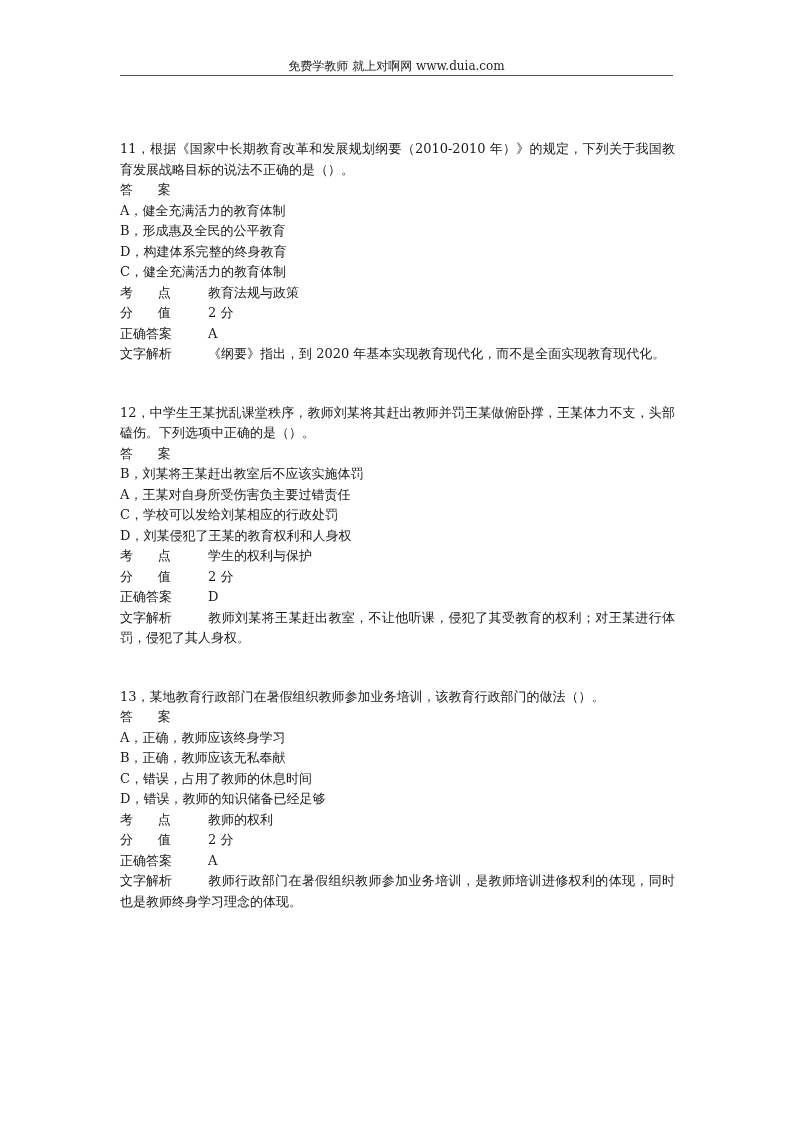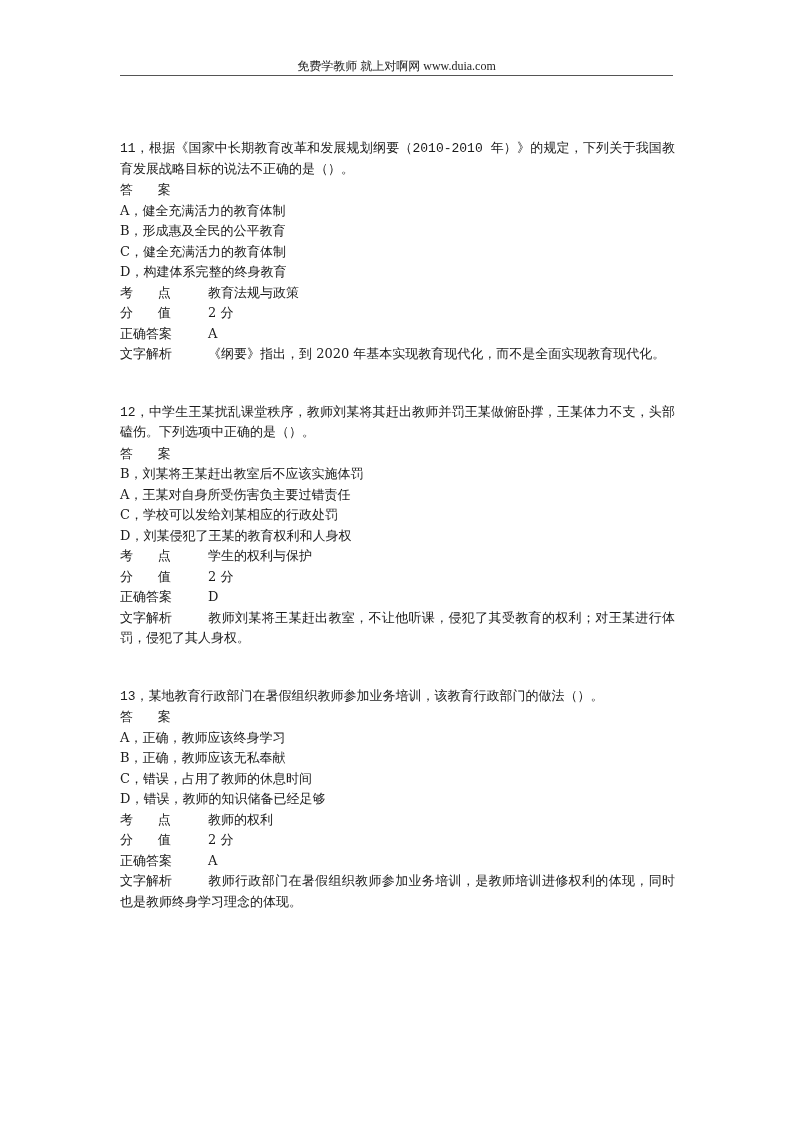--- a/index.html
+++ b/index.html
@@ -1,46 +1,46 @@
 <!DOCTYPE html>
 <html><head>
 <meta charset="utf-8">
 <style>
   html, body { margin: 0; padding: 0; background: #ffffff; }
   body { width: 793px; height: 1122px; position: relative; overflow: hidden;
          font-family: "DejaVu Serif", "Liberation Serif", serif; color: #1a1a1a; }
   .header { position: absolute; left: 120px; top: 58px; width: 553px; text-align: center;
-            font-size: 12px; color: #222; font-family: Liberation Serif, serif; }
+            font-size: 12px; color: #222; }
   .header-rule { position: absolute; left: 120px; top: 75px; width: 553px; height: 0;
                  border-top: 1px solid #555; }
   .content { position: absolute; left: 120px; top: 139px; width: 555px; font-size: 13px; }
   .question { margin-bottom: 38px; }
   .line { line-height: 20.5px; white-space: normal; }
-  .stem { text-align: justify; font-family: Liberation Mono, monospace; }
+  .stem { text-align: justify; }
   .row { display: flex; line-height: 20.5px; }
   .lbl { width: 88px; flex: 0 0 88px; white-space: pre; }
   .val { flex: 1; }
   .explain { text-indent: 0; line-height: 20.5px; text-align: justify; }
   .explain .lbl-inline { display: inline-block; width: 88px; }
 </style>
 </head>
 <body>
 
 <div class="header">免费学教师  就上对啊网  www.duia.com</div>
 <div class="header-rule"></div>
 
 <div class="content">
 
   <div class="question">
     <div class="line stem">11，根据《国家中长期教育改革和发展规划纲要（2010-2010 年）》的规定，下列关于我国教育发展战略目标的说法不正确的是（）。</div>
     <div class="line" style="white-space:pre">答      案</div>
     <div class="line">A，健全充满活力的教育体制</div>
     <div class="line">B，形成惠及全民的公平教育</div>
+    <div class="line">D，构建体系完整的终身教育</div>
     <div class="line">C，健全充满活力的教育体制</div>
-    <div class="line">D，构建体系完整的终身教育</div>
     <div class="row">
       <span class="lbl">考      点</span>
       <span class="val">教育法规与政策</span>
     </div>
     <div class="row">
       <span class="lbl">分      值</span>
       <span class="val">2 分</span>
     </div>
     <div class="row">
       <span class="lbl">正确答案</span>

